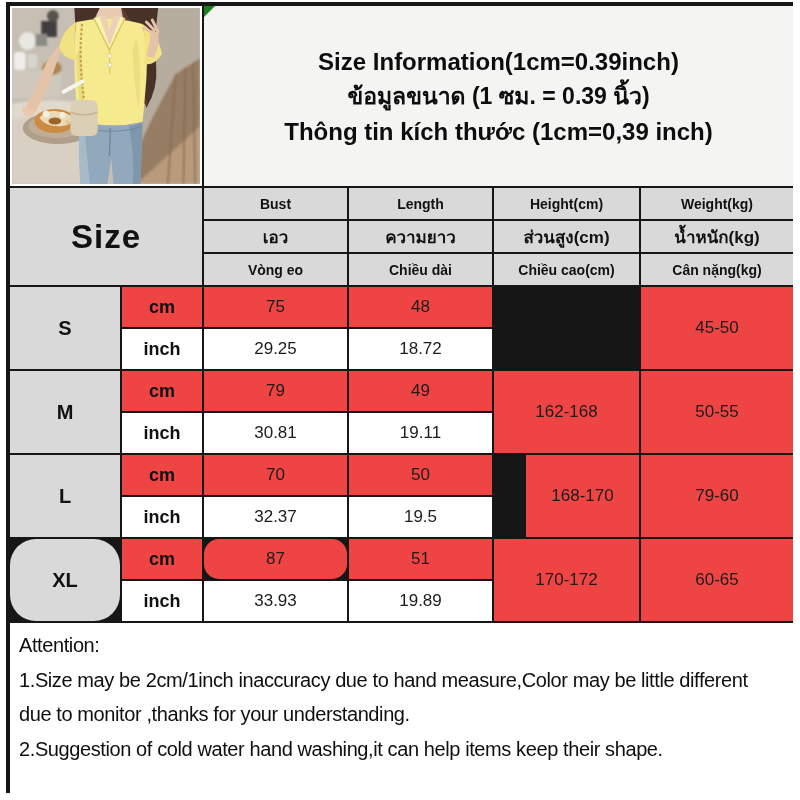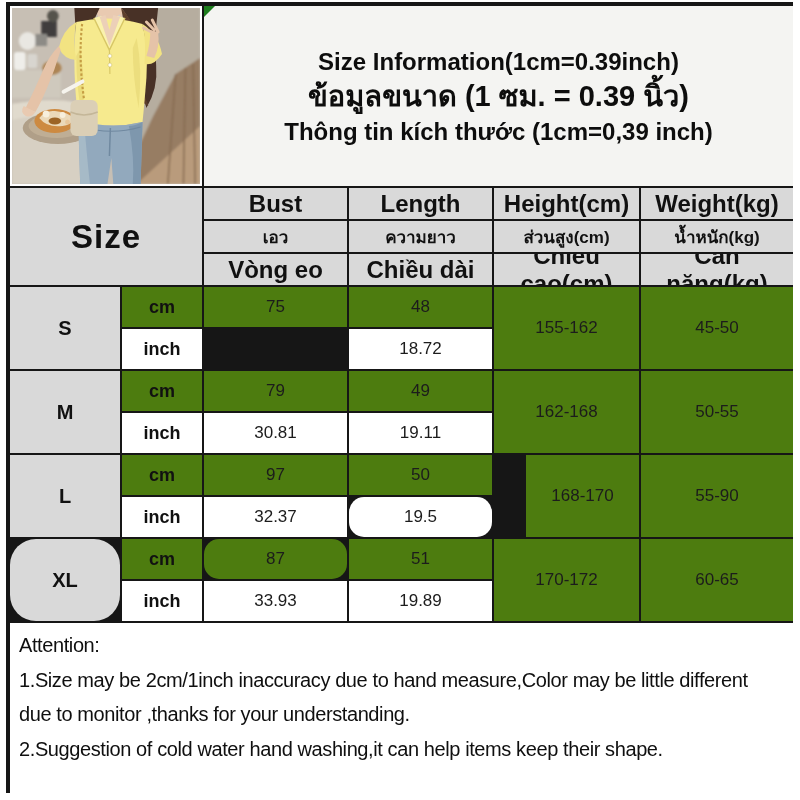--- a/index.html
+++ b/index.html
@@ -6,30 +6,30 @@
   #stage{position:relative;width:800px;height:800px;background:#ffffff;overflow:hidden;
          font-family:"Liberation Sans","DejaVu Sans",sans-serif;color:#111;}
   
   #sheet{position:absolute;left:6px;top:2px;width:787px;height:791px;
          background:#161616;display:grid;box-sizing:border-box;padding:4px;gap:2px;
          grid-template-columns:110px 80px 143px 143px 145px 152px;
          grid-template-rows:180px 31px 31px 31px repeat(8,40px) 170px;}
   .cell{display:flex;align-items:center;justify-content:center;background:#ffffff;
         text-align:center;overflow:hidden;}
   .gray{background:#d9d9d9;}
-  .lightgray{background:#4d7c0f;}
+  .lightgray{background:#ef4444;}
   .titlecell{background:#f4f4f2;flex-direction:column;position:relative;}
   .title-line{font-weight:bold;font-size:24px;line-height:35px;color:#0d0d0d;}
-  .title-line.th{font-size:29px;text-align:center;}
+  .title-line.th{font-size:23px;text-align:center;}
   .marker{position:absolute;left:0;top:0;width:0;height:0;
           border-top:11px solid #1e7d1e;border-right:11px solid transparent;}
   .photocell{background:#ffffff;padding:2px;display:block;}
   .photocell svg{display:block;width:100%;height:100%;}
   .sizebig{font-weight:bold;font-size:33px;letter-spacing:1px;}
-  .hdr{font-weight:bold;font-size:24px;}
+  .hdr{font-weight:bold;font-size:14px;}
   .hdr.th{font-size:17px;}
   .szlab{font-weight:bold;font-size:20px;}
   .unit{font-weight:bold;font-size:18px;}
   .val{font-size:17px;font-weight:400;color:#1c1c1c;}
   .attn{grid-column:1/7;grid-row:13;background:#ffffff;display:block;
         padding:5px 10px 0 9px;text-align:left;font-size:20px;line-height:34.5px;
         letter-spacing:-0.4px;color:#0f0f0f;}
 </style>
 </head>
 <body>
@@ -124,43 +124,43 @@
     <div class="cell gray hdr" style="grid-column:3;grid-row:4;">Vòng eo</div>
     <div class="cell gray hdr" style="grid-column:4;grid-row:4;">Chiều dài</div>
     <div class="cell gray hdr" style="grid-column:5;grid-row:4;">Chiều cao(cm)</div>
     <div class="cell gray hdr" style="grid-column:6;grid-row:4;">Cân nặng(kg)</div>
 
     <div class="cell gray szlab" style="grid-column:1;grid-row:5/7;">S</div>
     <div class="cell lightgray unit" style="grid-column:2;grid-row:5;">cm</div>
     <div class="cell lightgray val" style="grid-column:3;grid-row:5;">75</div>
     <div class="cell lightgray val" style="grid-column:4;grid-row:5;">48</div>
     <div class="cell unit" style="grid-column:2;grid-row:6;">inch</div>
+    <div class="cell val" style="grid-column:3;grid-row:6;">29.25</div>
     <div class="cell val" style="grid-column:4;grid-row:6;">18.72</div>
-    <div class="cell lightgray val" style="grid-column:5;grid-row:5/7;">155-162</div>
     <div class="cell lightgray val" style="grid-column:6;grid-row:5/7;">45-50</div>
 
     <div class="cell gray szlab" style="grid-column:1;grid-row:7/9;">M</div>
     <div class="cell lightgray unit" style="grid-column:2;grid-row:7;">cm</div>
     <div class="cell lightgray val" style="grid-column:3;grid-row:7;">79</div>
     <div class="cell lightgray val" style="grid-column:4;grid-row:7;">49</div>
     <div class="cell unit" style="grid-column:2;grid-row:8;">inch</div>
     <div class="cell val" style="grid-column:3;grid-row:8;">30.81</div>
     <div class="cell val" style="grid-column:4;grid-row:8;">19.11</div>
     <div class="cell lightgray val" style="grid-column:5;grid-row:7/9;">162-168</div>
     <div class="cell lightgray val" style="grid-column:6;grid-row:7/9;">50-55</div>
 
     <div class="cell gray szlab" style="grid-column:1;grid-row:9/11;">L</div>
     <div class="cell lightgray unit" style="grid-column:2;grid-row:9;">cm</div>
-    <div class="cell lightgray val" style="grid-column:3;grid-row:9;">97</div>
+    <div class="cell lightgray val" style="grid-column:3;grid-row:9;">70</div>
     <div class="cell lightgray val" style="grid-column:4;grid-row:9;">50</div>
     <div class="cell unit" style="grid-column:2;grid-row:10;">inch</div>
     <div class="cell val" style="grid-column:3;grid-row:10;">32.37</div>
-    <div class="cell val" style="grid-column:4;grid-row:10;border-radius:15px;">19.5</div>
+    <div class="cell val" style="grid-column:4;grid-row:10;">19.5</div>
     <div class="cell lightgray val" style="grid-column:5;grid-row:9/11;margin-left:32px;">168-170</div>
-    <div class="cell lightgray val" style="grid-column:6;grid-row:9/11;">55-90</div>
+    <div class="cell lightgray val" style="grid-column:6;grid-row:9/11;">79-60</div>
 
     <div class="cell gray szlab" style="grid-column:1;grid-row:11/13;border-radius:26px;">XL</div>
     <div class="cell lightgray unit" style="grid-column:2;grid-row:11;">cm</div>
     <div class="cell lightgray val" style="grid-column:3;grid-row:11;border-radius:15px;">87</div>
     <div class="cell lightgray val" style="grid-column:4;grid-row:11;">51</div>
     <div class="cell unit" style="grid-column:2;grid-row:12;">inch</div>
     <div class="cell val" style="grid-column:3;grid-row:12;">33.93</div>
     <div class="cell val" style="grid-column:4;grid-row:12;">19.89</div>
     <div class="cell lightgray val" style="grid-column:5;grid-row:11/13;">170-172</div>
     <div class="cell lightgray val" style="grid-column:6;grid-row:11/13;">60-65</div>

